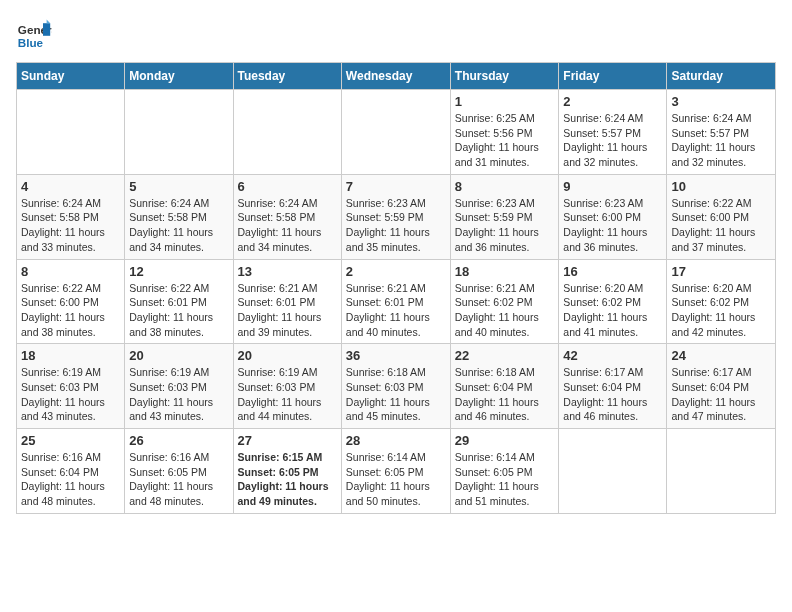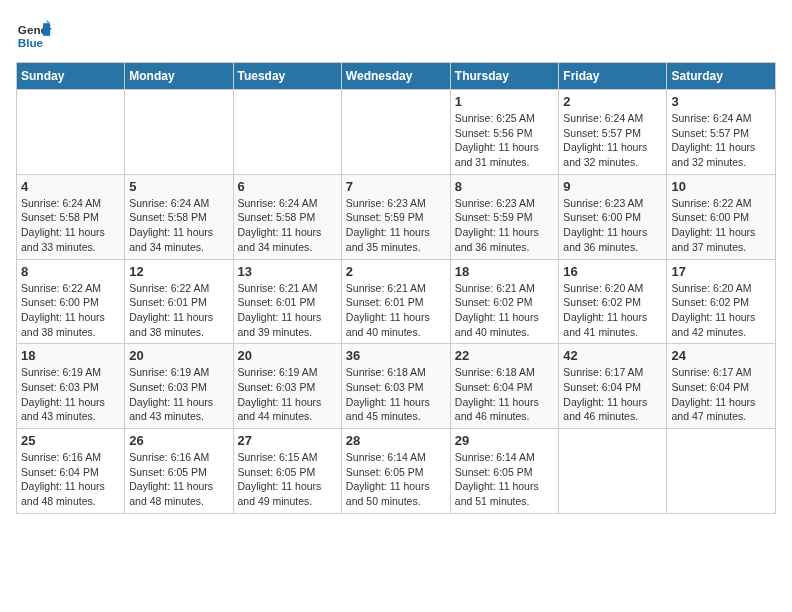--- a/index.html
+++ b/index.html
@@ -277,21 +277,21 @@
 Daylight: 11 hours and 48 minutes.</div>
         </td>
         <td>
           <span class="day-number">26</span>
           <div class="day-info" style="white-space: pre-line;">Sunrise: 6:16 AM
 Sunset: 6:05 PM
 Daylight: 11 hours and 48 minutes.</div>
         </td>
         <td>
           <span class="day-number">27</span>
-          <div class="day-info" style="white-space: pre-line;">Sunrise: 6:15 AM
+          <div class="day-info" style="white-space: pre-line; font-weight: bold;">Sunrise: 6:15 AM
 Sunset: 6:05 PM
 Daylight: 11 hours and 49 minutes.</div>
         </td>
         <td>
           <span class="day-number">28</span>
           <div class="day-info" style="white-space: pre-line;">Sunrise: 6:14 AM
 Sunset: 6:05 PM
 Daylight: 11 hours and 50 minutes.</div>
         </td>
         <td>

